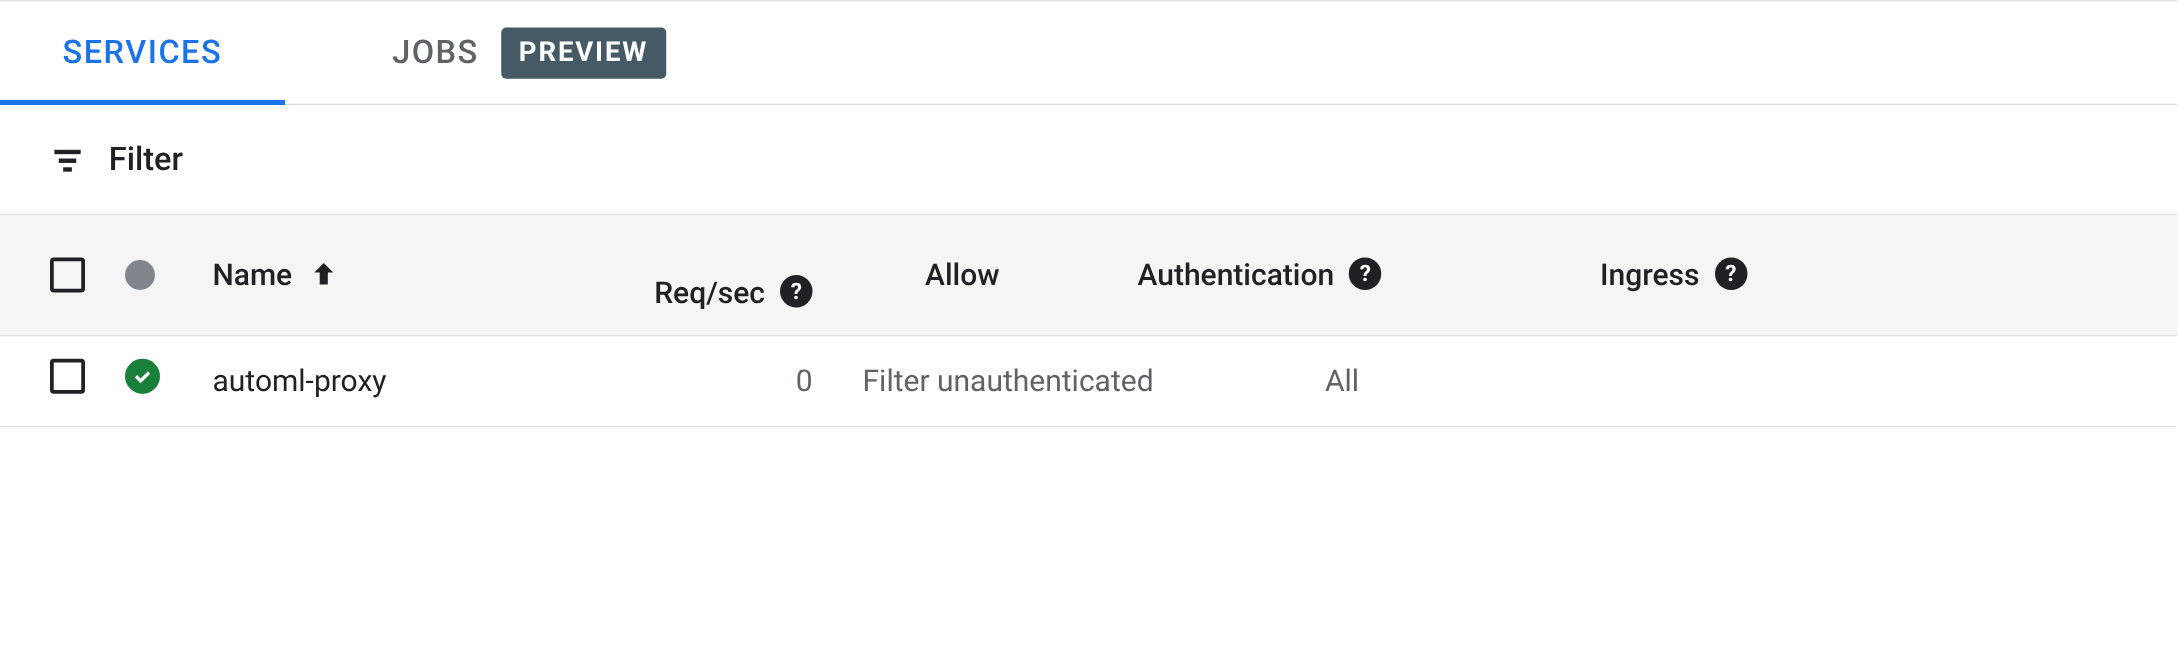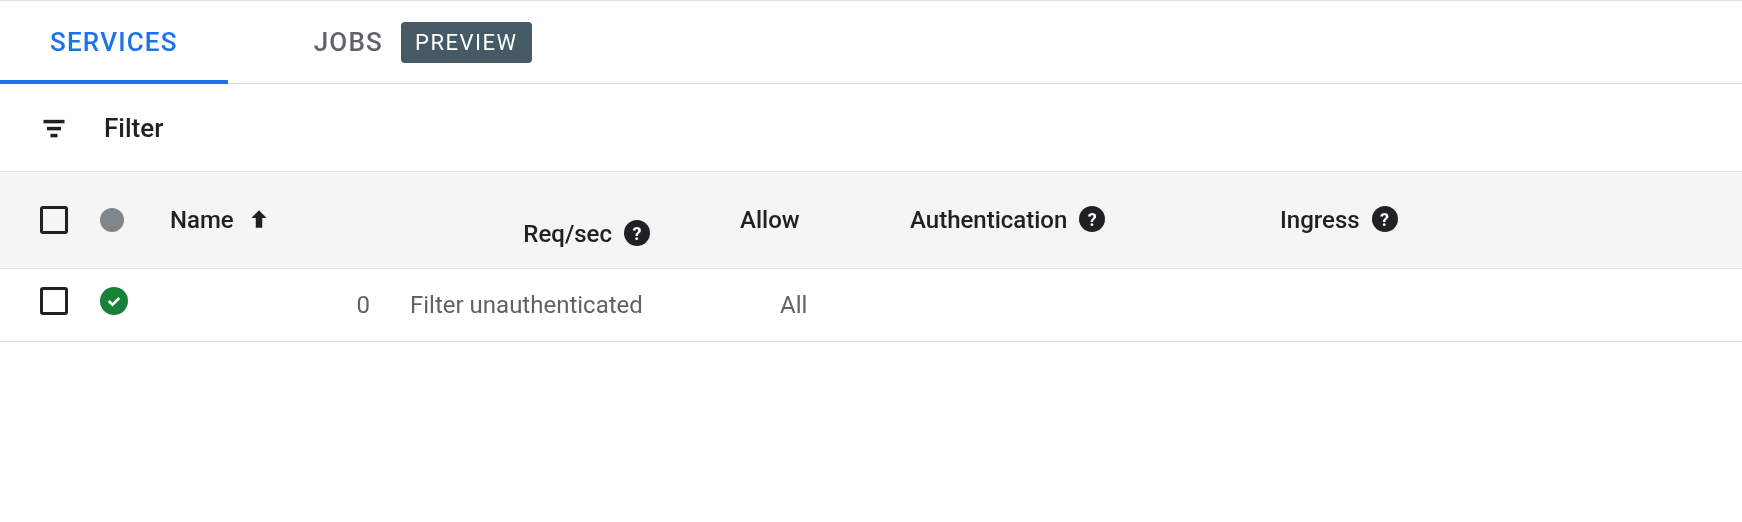--- a/index.html
+++ b/index.html
@@ -42,29 +42,29 @@
   background: #1a73e8;
 }
 .badge {
   margin-left: 18px;
   background: #455a64;
   color: #fff;
   font-size: 22px;
   letter-spacing: 1.5px;
   padding: 8px 14px;
   border-radius: 4px;
-  font-weight: 400;
+  font-weight: 700;
 }
 .filter-bar {
   display: flex;
   align-items: center;
   height: 88px;
   padding: 0 40px;
   border-bottom: 1px solid #e0e0e0;
-  gap: 36px;
+  gap: 19px;
 }
 .filter-icon {
   width: 28px; height: 28px;
   display: inline-flex; align-items: center; justify-content: center;
 }
 .filter-label {
   font-size: 26px;
   font-weight: 500;
   color: #202124;
 }
@@ -213,20 +213,23 @@
     <div class="col-check">
       <span class="checkbox"></span>
     </div>
     <div class="col-status">
       <span class="status-ok">
         <svg viewBox="0 0 24 24" fill="none" stroke="#fff" stroke-width="3.5">
             <polyline points="5 12 10 17 19 8"></polyline>
           </svg>
       </span>
     </div>
+    <div class="col-name td name-link">
+      <span>automl-proxy</span>
+    </div>
     <div class="col-req td" style="text-align:right">
       <span>0</span>
     </div>
     <div class="col-auth td">
       <span>Filter unauthenticated</span>
     </div>
     <div class="col-ingress td">
       <span>All</span>
     </div>
   </div>

